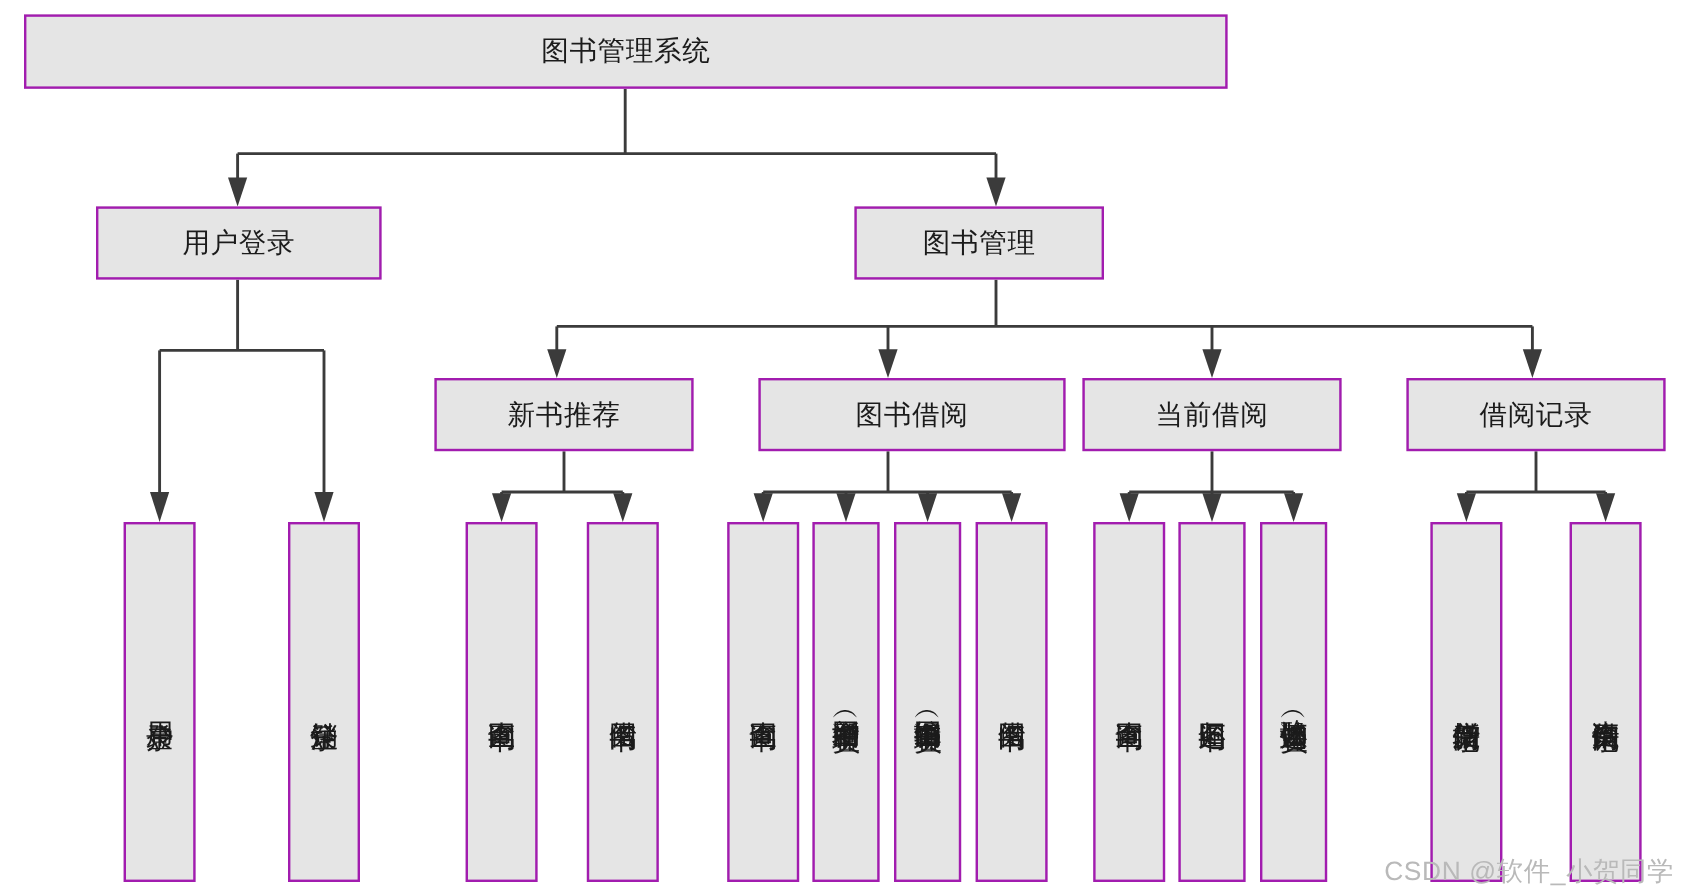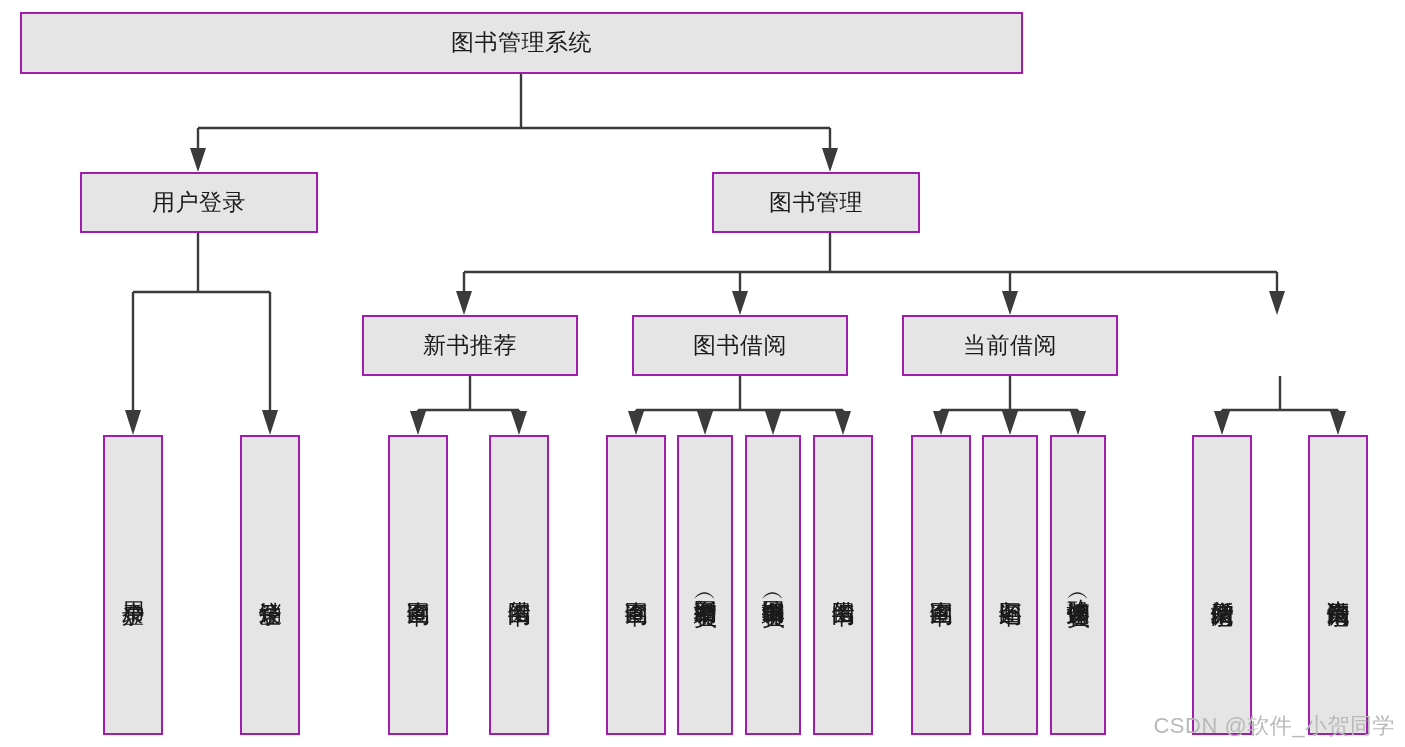--- a/index.html
+++ b/index.html
@@ -149,26 +149,29 @@
   <div class="node h" style="left:80px; top:172px; width:238px; height:61px;">
     <span class="lbl">用户登录</span>
   </div>
   <div class="node h" style="left:712px; top:172px; width:208px; height:61px;">
     <span class="lbl">图书管理</span>
   </div>
 
   <div class="node h" style="left:362px; top:315px; width:216px; height:61px;">
     <span class="lbl">新书推荐</span>
   </div>
-  <div class="node h" style="left:632px; top:315px; width:216px; height:61px;">
+  <div class="node h" style="left:632px; top:315px; width:256px; height:61px;">
     <span class="lbl">图书借阅</span>
   </div>
   <div class="node h" style="left:902px; top:315px; width:216px; height:61px;">
     <span class="lbl">当前借阅</span>
   </div>
+  <div class="node h" style="left:1172px; top:315px; width:216px; height:61px;">
+    <span class="lbl">借阅记录</span>
+  </div>
 
   <div class="node v" style="left:103px; top:435px; width:60px; height:300px;">
     <span class="lbl">用户登录</span>
   </div>
   <div class="node v" style="left:240px; top:435px; width:60px; height:300px;">
     <span class="lbl">注销登录</span>
   </div>
 
   <div class="node v" style="left:388px; top:435px; width:60px; height:300px;">
     <span class="lbl">查询图书</span>

